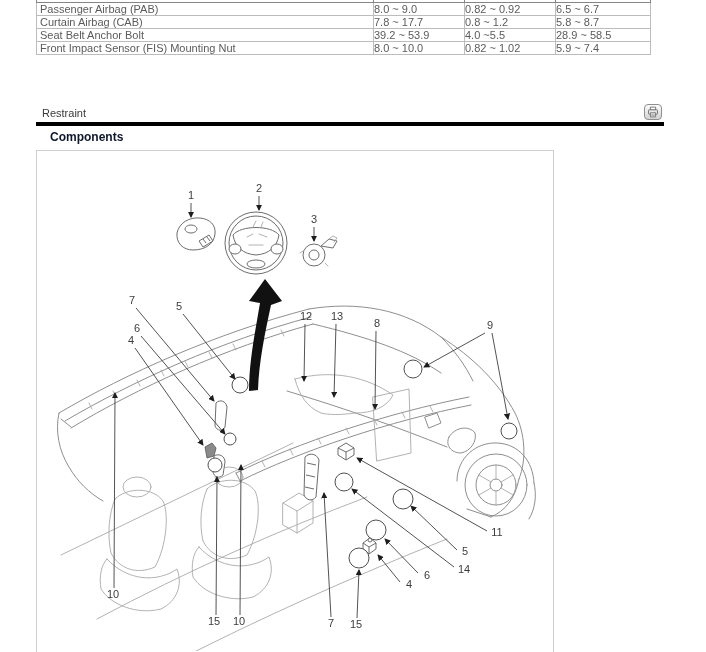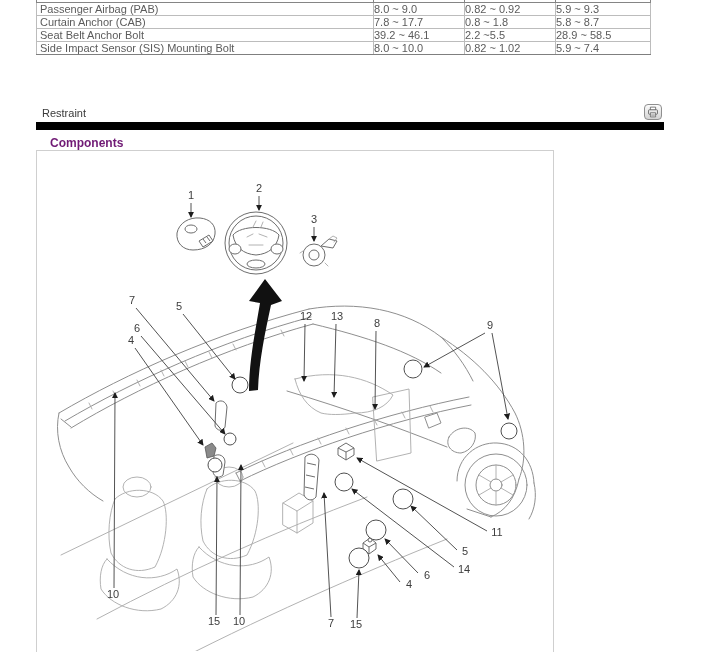--- a/index.html
+++ b/index.html
@@ -12,30 +12,30 @@
   #torque-table td{border:1px solid #bcbcbc;height:12px;line-height:12px;padding:0 3px;
     white-space:nowrap;overflow:hidden;}
   #torque-table td.num{padding:0;}
   #torque-table tr.sliver td{height:2px;border-top:none;border-bottom:1px solid #858585;
     border-left-color:#858585;border-right-color:#858585;}
   #torque-table tr.strong td{border-top-color:#7f7f7f;margin-left:24px;}
   #torque-table tr.last td{border-bottom-color:#7f7f7f;}
 
   
   #section-bar{position:absolute;left:36px;top:103px;width:628px;height:19px;
-    border-bottom:8px solid #000000;font-size:11px;color:#3a3a3a;text-decoration:underline;}
+    border-bottom:4px solid #000000;font-size:11px;color:#3a3a3a;text-decoration:underline;}
   #section-bar .title{position:absolute;left:6px;top:4px;}
   #print-button{position:absolute;left:644px;top:104px;width:18px;height:16px;
     border:1px solid #8f8f8f;border-radius:4px;
     background:linear-gradient(#fcfcfc,#d3d3d3);
     display:flex;align-items:center;justify-content:center;cursor:pointer;box-sizing:border-box;}
 
   
-  #components-heading{position:absolute;left:50px;top:136px;font-size:12px;
-    font-weight:bold;color:#701a75;}
+  #components-heading{position:absolute;left:50px;top:130px;font-size:12px;
+    font-weight:bold;color:#0f172a;}
 
   
   #diagram-box{position:absolute;left:36px;top:150px;width:518px;height:502px;
     border:1px solid #cfcfcf;border-bottom:none;background:#fff;box-sizing:border-box;}
   #diagram-box svg{display:block;}
   .art{stroke:#8f8f8f;fill:none;stroke-width:1;stroke-linecap:round;stroke-linejoin:round;}
   .art-light{stroke:#a9a9a9;fill:none;stroke-width:0.9;stroke-linecap:round;stroke-linejoin:round;}
   .comp{stroke:#6d6d6d;fill:#fff;stroke-width:1;stroke-linejoin:round;}
   .callout-text{fill:#3d3d3d;font-size:11px;font-family:"Liberation Sans",sans-serif;}
   .leader{stroke:#3f3f3f;stroke-width:0.9;fill:none;}
@@ -57,36 +57,36 @@
       <tr class="sliver">
         <td></td>
           <td></td>
           <td></td>
           <td></td>
       </tr>
     <tr>
           <td>Passenger Airbag (PAB)</td>
           <td class="num">8.0 ~ 9.0</td>
           <td class="num">0.82 ~ 0.92</td>
-          <td class="num">5.9 ~ 9.3</td>
+          <td class="num">6.5 ~ 6.7</td>
         </tr>
         <tr>
-          <td>Curtain Anchor (CAB)</td>
+          <td>Curtain Airbag (CAB)</td>
           <td class="num">7.8 ~ 17.7</td>
-          <td class="num">0.8 ~ 1.8</td>
+          <td class="num">0.8 ~ 1.2</td>
           <td class="num">5.8 ~ 8.7</td>
         </tr>
         <tr class="strong">
           <td>Seat Belt Anchor Bolt</td>
-          <td class="num">39.2 ~ 46.1</td>
-          <td class="num">2.2 ~5.5</td>
+          <td class="num">39.2 ~ 53.9</td>
+          <td class="num">4.0 ~5.5</td>
           <td class="num">28.9 ~ 58.5</td>
         </tr>
-        <tr class="last">
-          <td>Side Impact Sensor (SIS) Mounting Bolt</td>
+        <tr>
+          <td>Front Impact Sensor (FIS) Mounting Nut</td>
           <td class="num">8.0 ~ 10.0</td>
           <td class="num">0.82 ~ 1.02</td>
           <td class="num">5.9 ~ 7.4</td>
         </tr>
       </tbody>
   </table>
 
   <div id="section-bar">
     <span class="title">Restraint</span>
   </div>

